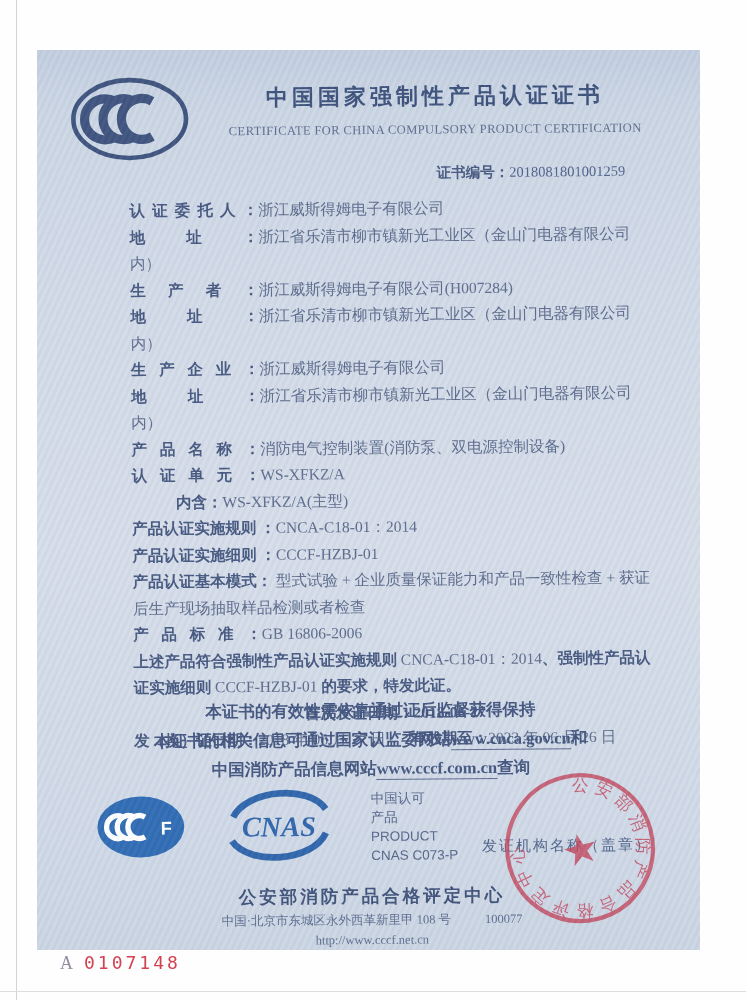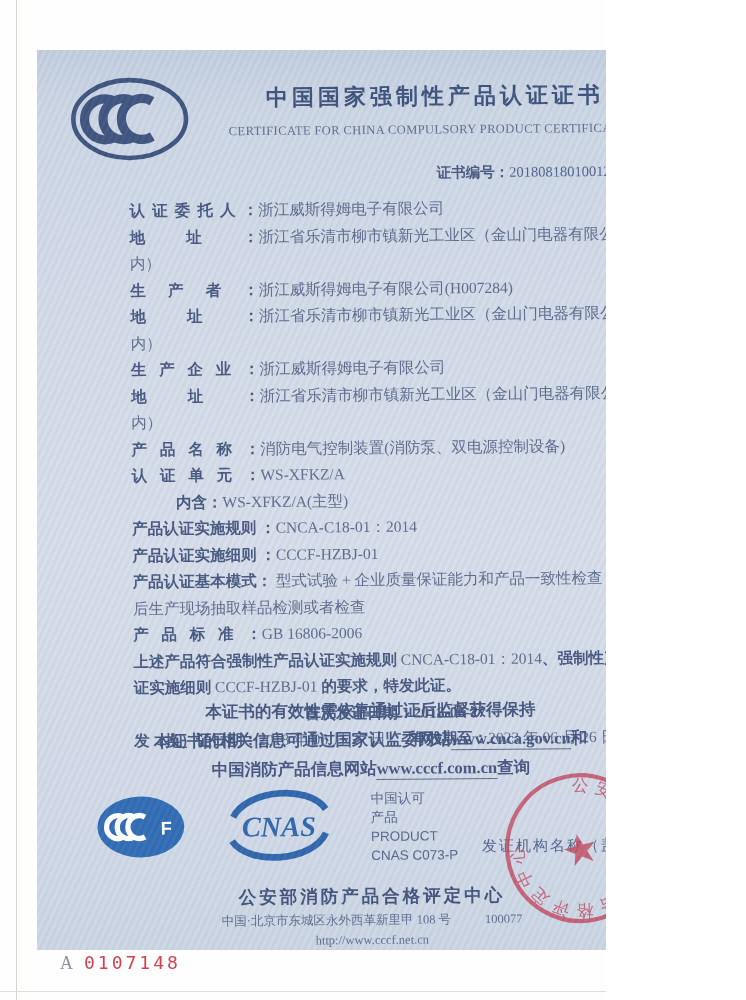--- a/index.html
+++ b/index.html
@@ -1,16 +1,16 @@
 <!DOCTYPE html>
 <html><head>
 <meta charset="utf-8">
 <style>
   html,body{margin:0;padding:0;background:#fff;}
-  .canvas{position:relative;width:606px;height:1000px;background:#fefefe;overflow:hidden;
+  .canvas{position:relative;width:746px;height:1000px;background:#fefefe;overflow:hidden;
           font-family:"Liberation Serif","DejaVu Serif",serif;}
   .edge-left{position:absolute;left:16px;top:0;width:1px;height:1000px;background:#cfc8c0;opacity:.8;}
   .edge-bottom{position:absolute;left:0;top:991px;width:746px;height:1px;background:#ddd;}
   .page{position:absolute;left:37px;top:50px;width:663px;height:900px;
         background:linear-gradient(180deg,#c2cedf 0%,#ccd6e4 7%,#d2dae7 28%,#d6dde9 55%,#d0d9e6 85%,#cbd5e3 100%);}
   .page::after{content:"";position:absolute;inset:0;pointer-events:none;
         background:repeating-linear-gradient(115deg,rgba(255,255,255,.05) 0 3px,rgba(110,135,170,.05) 3px 6px);}
   .tilt{position:absolute;inset:0;transform:rotate(-0.5deg);}
   .header{position:absolute;top:18px;left:34px;right:26px;display:flex;}
   .logo-ccc{flex:0 0 132px;padding-top:6px;}

